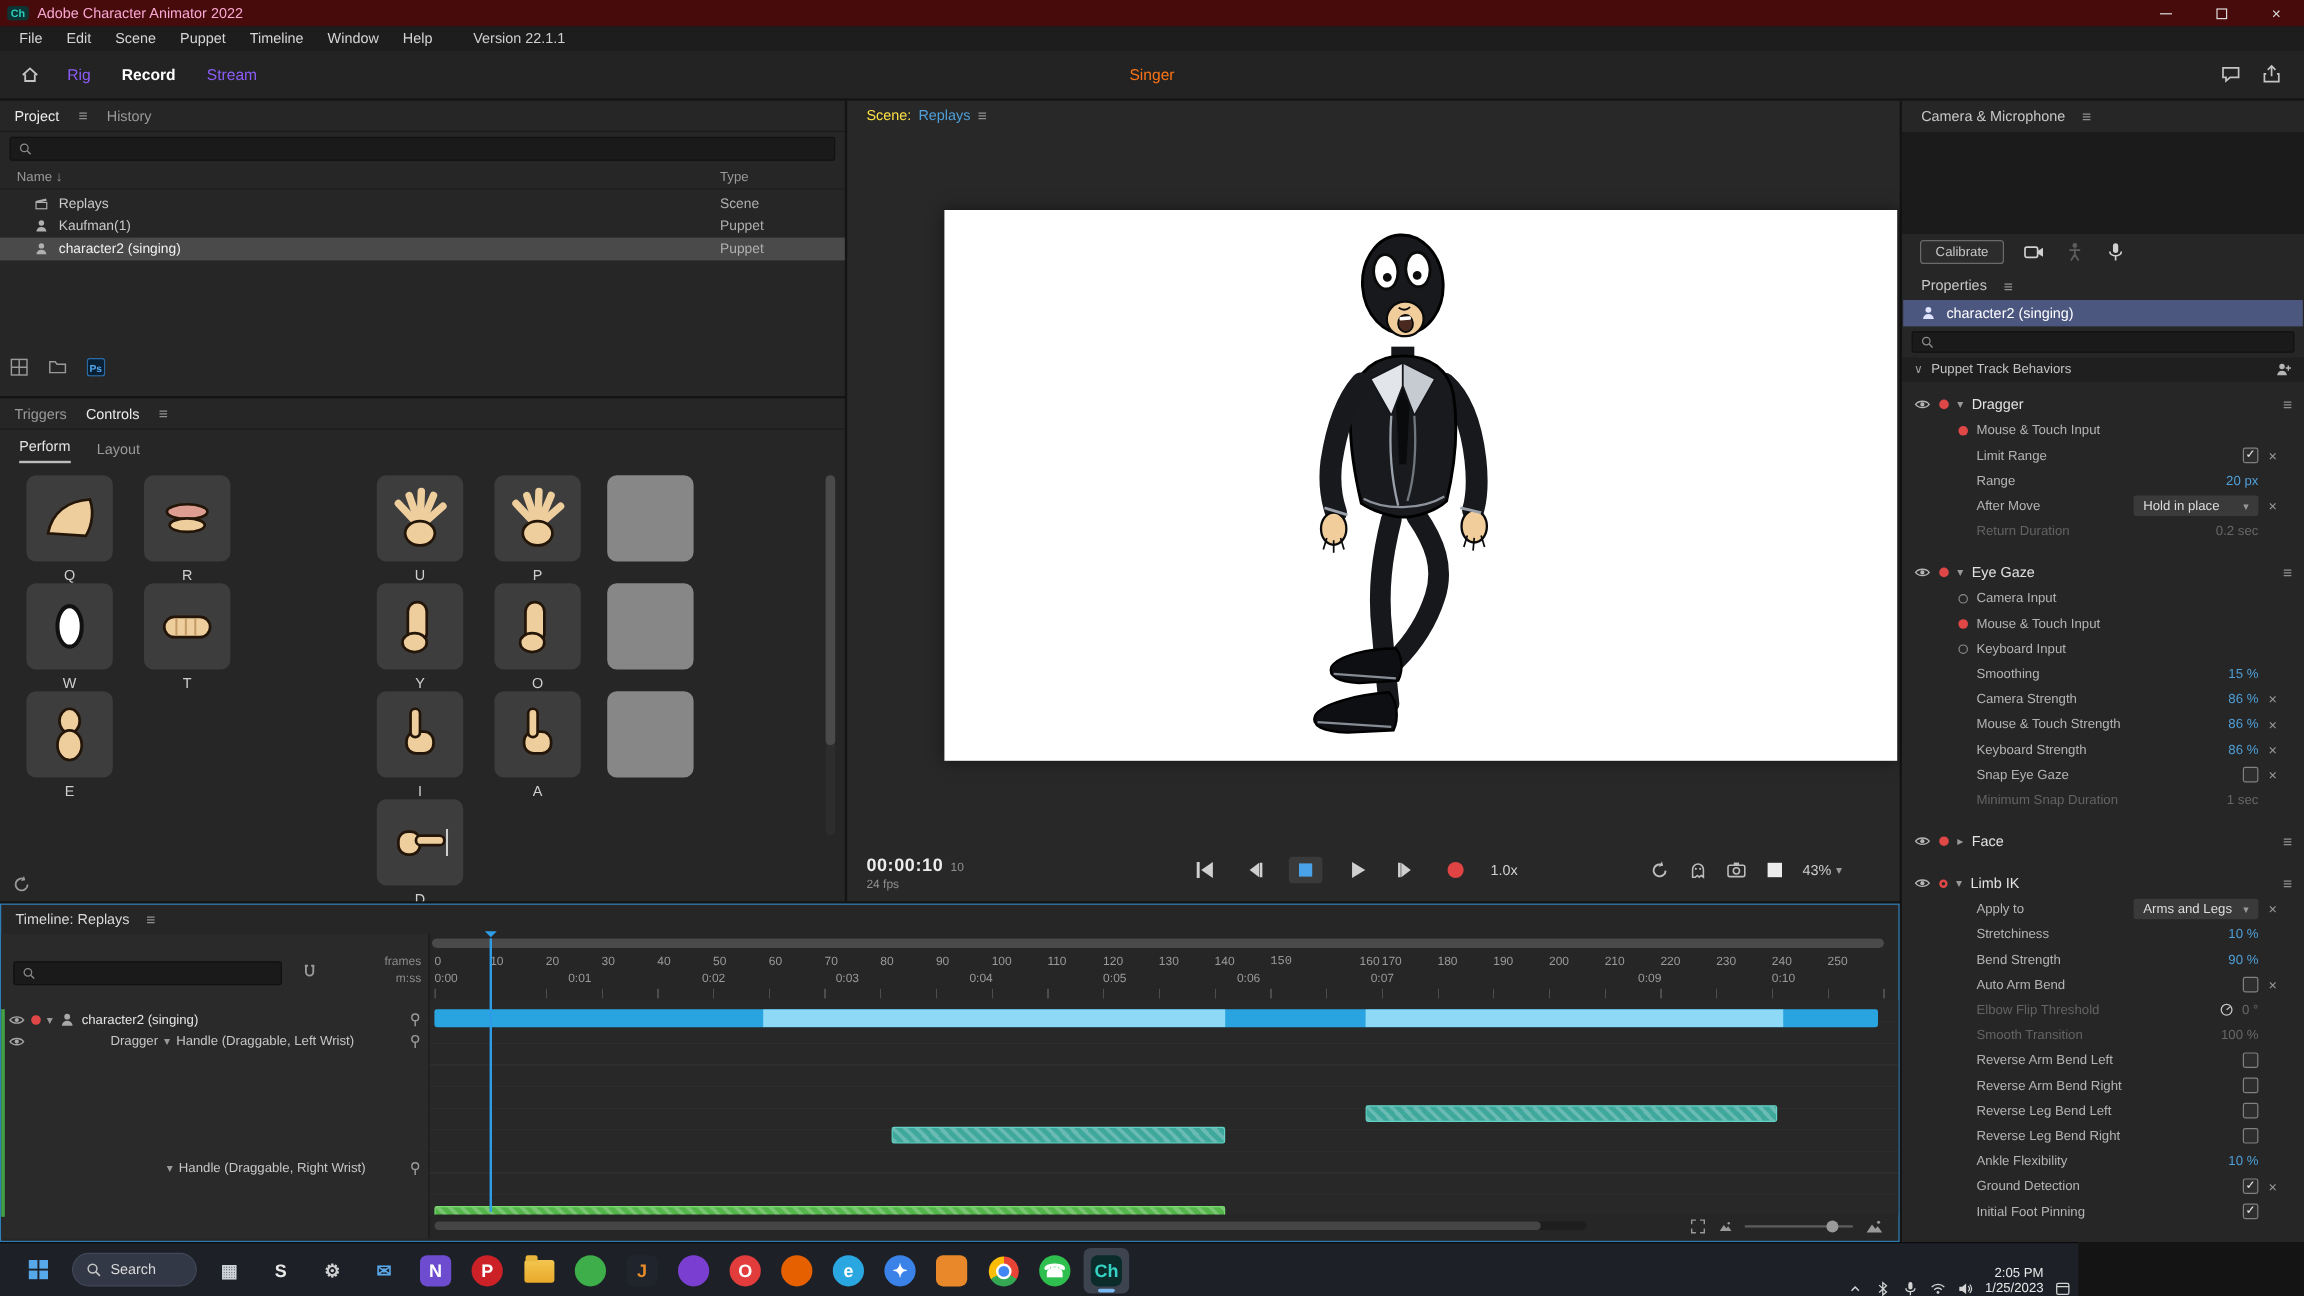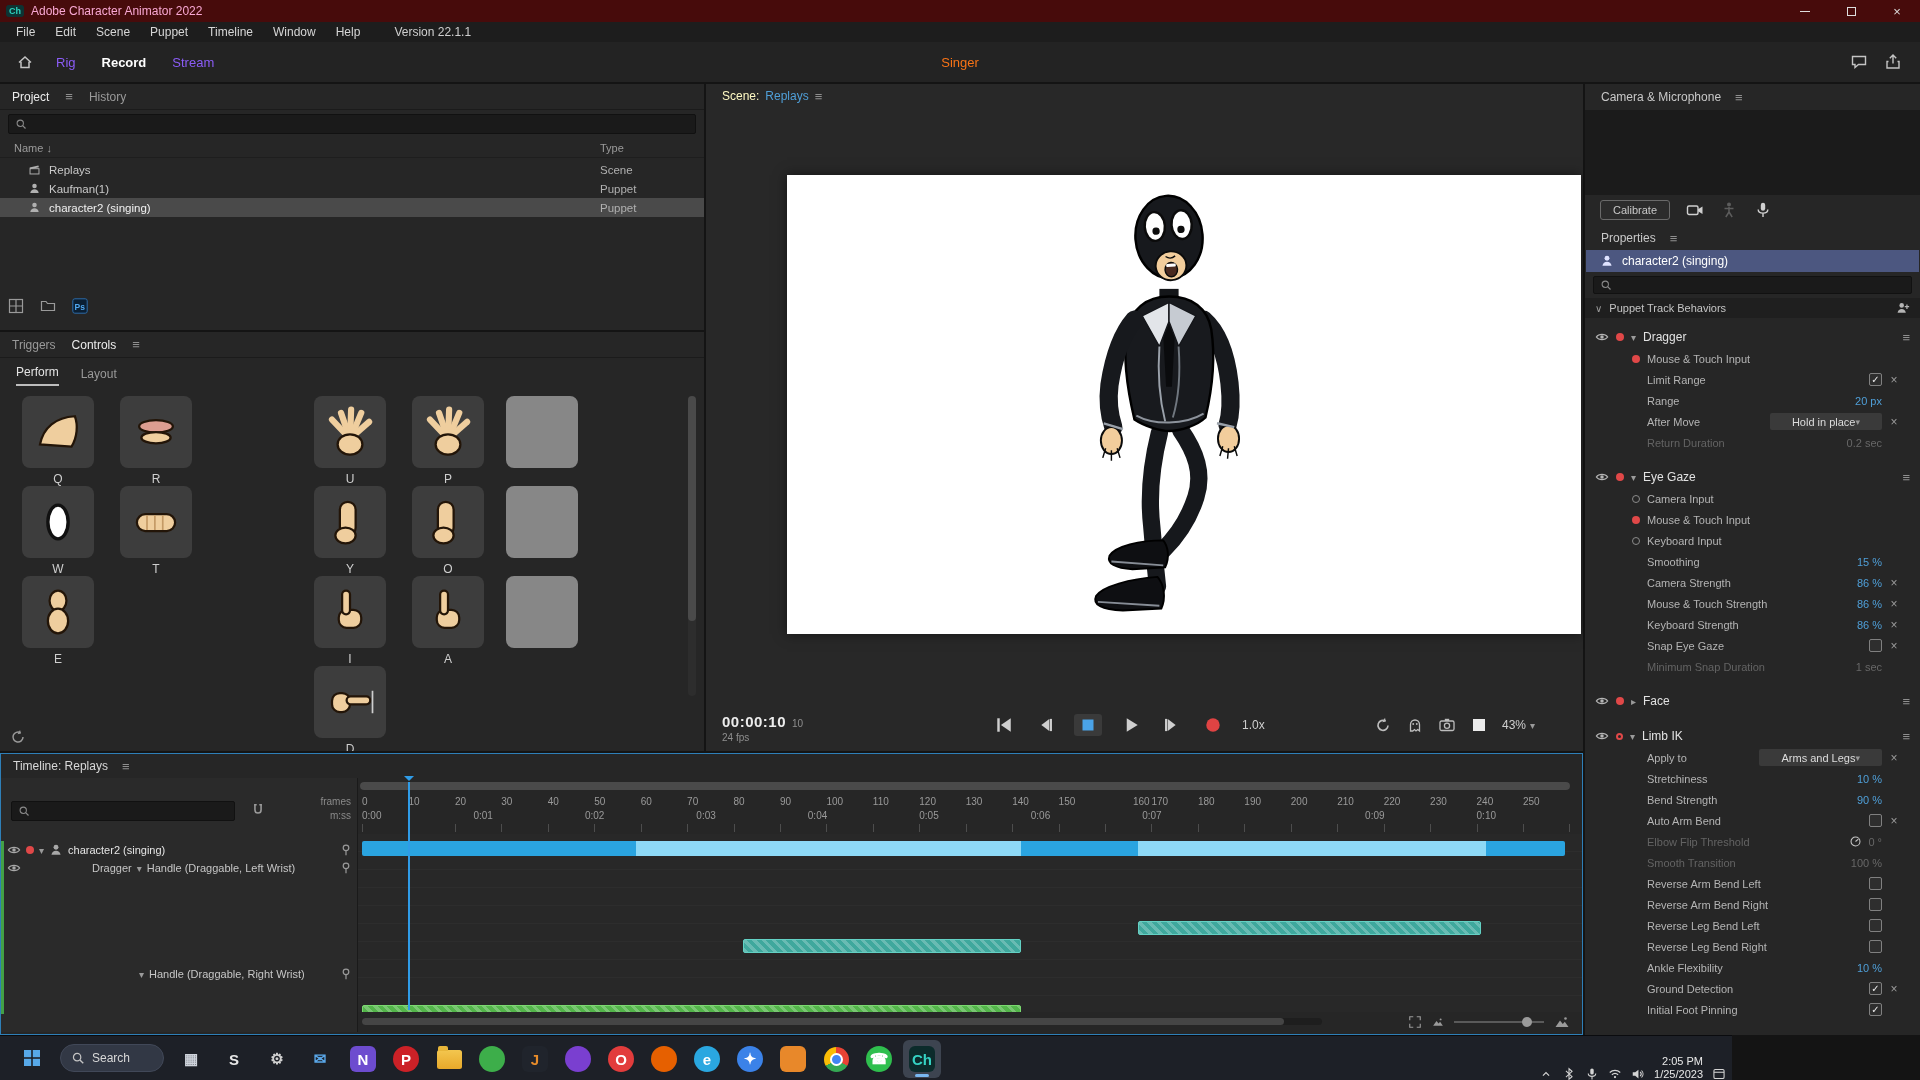--- a/index.html
+++ b/index.html
@@ -74,21 +74,21 @@
   .trig-icon{width:54px;height:54px}
   .trig-key{position:absolute;width:72px;text-align:center;font-size:12px;color:#cfcfcf}
   .trigger-placeholder{position:absolute;width:72px;height:72px;background:#878787;border-radius:8px}
   #trigger-scrollbar{position:absolute;right:8px;top:64px;width:8px;height:300px;background:#2d2d2d;border-radius:4px}
   #trigger-scrollbar .handle{width:8px;height:225px;background:#4a4a4a;border-radius:4px}
   #controls-refresh{position:absolute;left:10px;bottom:6px;color:#9a9a9a}
 
   
   #scene-panel{left:706px;top:84px;width:877px;height:667px;background:#282828}
   #scene-header{height:24px;display:flex;align-items:center;gap:6px;padding-left:16px}
-  #scene-label{color:#fef9c3;font-size:12px}
+  #scene-label{color:#fde047;font-size:12px}
   #scene-name{color:#4f9fd8;font-size:12px}
   #scene-canvas{position:absolute;left:81px;top:91px;width:794px;height:459px;background:#ffffff;
                 box-shadow:0 0 12px rgba(0,0,0,.5)}
   #puppet{position:absolute;left:286px;top:8px;width:192px;height:446px}
   #timecode{position:absolute;left:16px;top:629px}
   .tc-main{font-size:15px;font-weight:bold;color:#ececec;letter-spacing:.5px}
   .tc-frame{font-size:10px;color:#8f8f8f;margin-left:6px}
   .tc-fps{font-size:10px;color:#8f8f8f;margin-top:2px}
   #transport-center{position:absolute;left:286px;top:630px;display:flex;gap:17px;align-items:center}
   .tbtn{width:24px;height:22px;display:flex;align-items:center;justify-content:center;color:#cfcfcf}
@@ -129,21 +129,21 @@
   .prop-label{font-size:11px;color:#b4b4b4;white-space:nowrap}
   .prop-row.disabled .prop-label{color:#636363}
   .prop-row .right{margin-left:auto;display:flex;align-items:center;gap:6px;margin-right:6px}
   .val{font-size:11px;color:#4f9fd8;white-space:nowrap}
   .val.dis{color:#676767}
   .cb{width:13px;height:13px;background:#2e2e2e;border:1px solid #808080;border-radius:2px;font-size:10px;
       color:#ececec;display:flex;align-items:center;justify-content:center;line-height:1}
   .xbtn{width:12px;text-align:center;color:#9a9a9a;font-size:12px;line-height:1}
   .xspace{width:12px}
   .dd{min-width:104px;height:17px;background:#3a3a3a;border-radius:2px;display:flex;align-items:center;
-      padding:0 22px;font-size:11px;color:#ddd}
+      padding:0 8px;font-size:11px;color:#ddd}
   .dd .arr{margin-left:auto;color:#999;font-size:9px}
   .bh-gap{height:9px}
 
   
   #timeline-panel{left:0;top:753px;width:1583px;height:282px;background:#262626;border:1px solid #2e7fb8}
   #tl-header{height:24px;display:flex;align-items:center;gap:14px;padding-left:12px;color:#d8d8d8;font-size:12px}
   #tl-left{position:absolute;left:0;top:24px;width:357px;bottom:2px;background:#2a2a2a;border-right:1px solid #1a1a1a}
   #tl-armed{position:absolute;left:0;top:63px;width:3px;height:173px;background:#43a047}
   #tl-search{position:absolute;left:10px;top:23px;width:224px;height:20px}
   #tl-snap{position:absolute;left:250px;top:25px;color:#9a9a9a}
@@ -1009,21 +1009,21 @@
           <span class="ftick" style="left: 236.2px;">50</span>
           <span class="ftick" style="left: 282.64px;">60</span>
           <span class="ftick" style="left: 329.08px;">70</span>
           <span class="ftick" style="left: 375.52px;">80</span>
           <span class="ftick" style="left: 421.96px;">90</span>
           <span class="ftick" style="left: 468.4px;">100</span>
           <span class="ftick" style="left: 514.84px;">110</span>
           <span class="ftick" style="left: 561.28px;">120</span>
           <span class="ftick" style="left: 607.72px;">130</span>
           <span class="ftick" style="left: 654.16px;">140</span>
-          <span class="ftick" style="left: 700.6px;">150</span>
+          <span class="ftick" style="left: 700.6px; font-family: Liberation Mono, monospace;">150</span>
           <span class="ftick" style="left: 775px;">160</span>
           <span class="ftick" style="left: 793.48px;">170</span>
           <span class="ftick" style="left: 839.92px;">180</span>
           <span class="ftick" style="left: 886.36px;">190</span>
           <span class="ftick" style="left: 932.8px;">200</span>
           <span class="ftick" style="left: 979.24px;">210</span>
           <span class="ftick" style="left: 1025.68px;">220</span>
           <span class="ftick" style="left: 1072.12px;">230</span>
           <span class="ftick" style="left: 1118.56px;">240</span>
           <span class="ftick" style="left: 1165px;">250</span>

